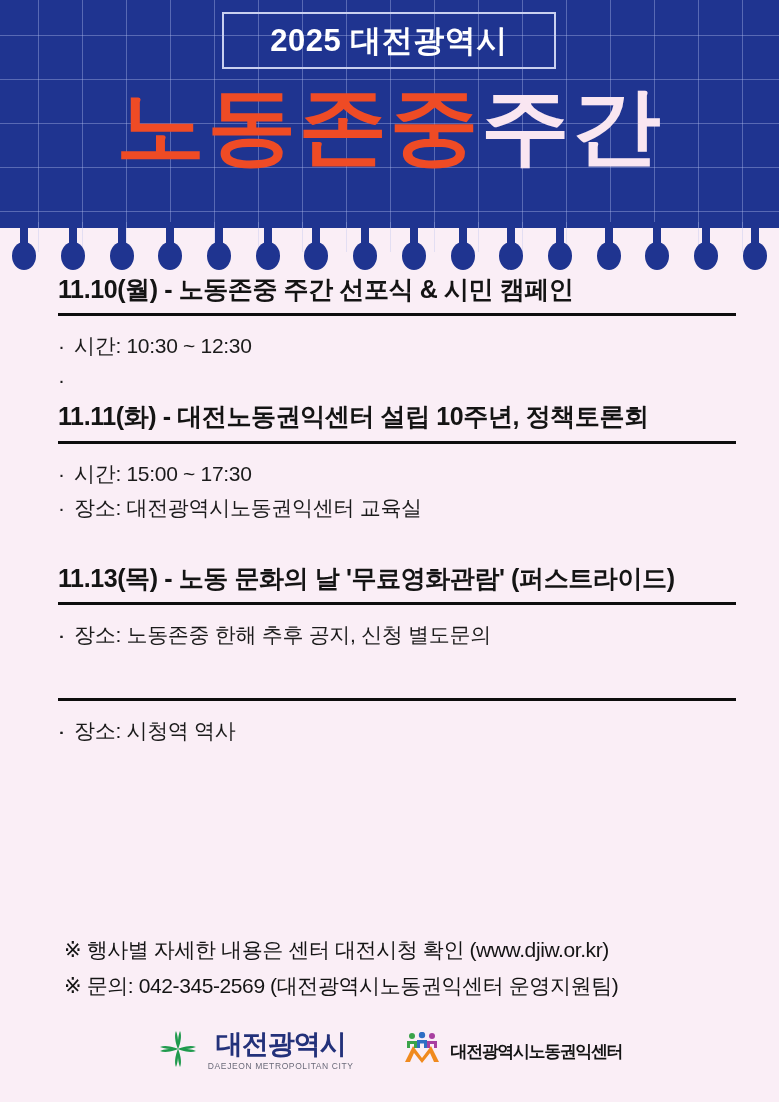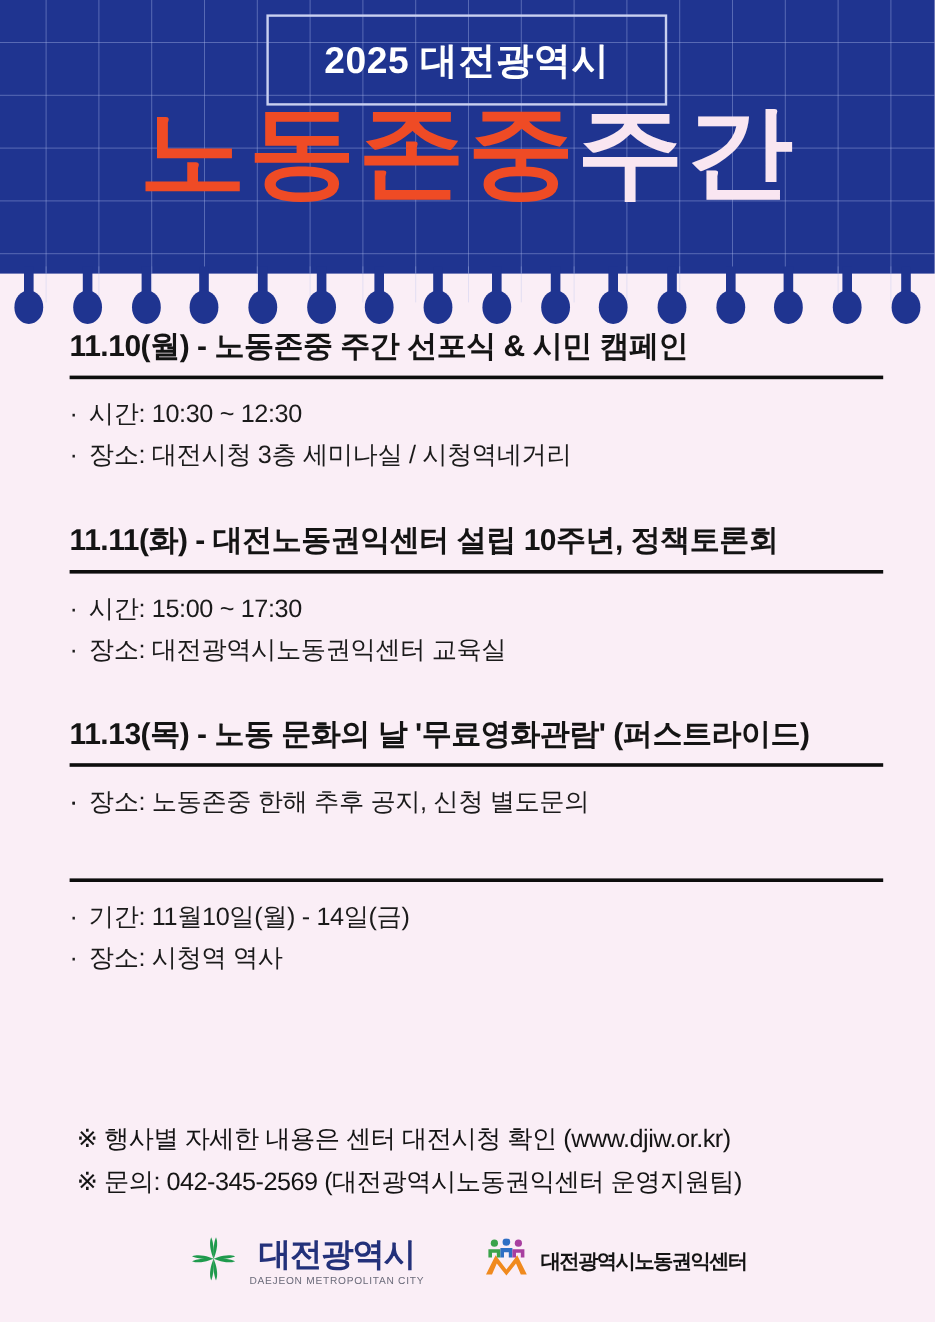--- a/index.html
+++ b/index.html
@@ -38,21 +38,21 @@
       linear-gradient(to bottom, rgba(173,186,235,0.40) 1px, transparent 1px);
     background-size: 44px 44px;
     background-position: -6px -9px;
     pointer-events: none;
   }
   .year-box {
     position: absolute;
     left: 222px;
     top: 12px;
     width: 334px;
-    height: 76px;
+    height: 57px;
     border: 2px solid #c9d0f0;
     box-sizing: border-box;
     display: flex;
     align-items: center;
     justify-content: center;
   }
   .year-text {
     color: #ffffff;
     font-size: 31px;
     font-weight: bold;
@@ -310,21 +310,21 @@
         </div>
       </div>
   </div>
 
   <div class="content" id="events-holder">
       <div class="event">
         <div class="event-heading">11.10(월) -  노동존중 주간 선포식 &amp; 시민 캠페인</div>
         <div class="event-rule"></div>
         <ul class="detail-list">
           <li class="detail-item"><span class="dot">·</span><span>시간: 10:30 ~ 12:30</span></li>
-          <li class="detail-item"><span class="dot">·</span><span>장소: 대전시청 3층 세미나실 / 시청역네거리</span></li>
+          <li class="detail-item"><span class="dot">·</span></li>
         </ul>
       </div>
       <div class="event-gap"></div>
       <div class="event">
         <div class="event-heading">11.11(화) -  대전노동권익센터 설립 10주년, 정책토론회</div>
         <div class="event-rule"></div>
         <ul class="detail-list">
           <li class="detail-item"><span class="dot">·</span><span>시간: 15:00 ~ 17:30</span></li>
           <li class="detail-item"><span class="dot">·</span><span>장소: 대전광역시노동권익센터 교육실</span></li>
         </ul>
@@ -335,21 +335,21 @@
         <div class="event-rule"></div>
         <ul class="detail-list">
           <li class="detail-item"><span class="dot">·</span></li>
           <li class="detail-item"><span class="dot">·</span><span>장소: 노동존중 한해 추후 공지, 신청 별도문의</span></li>
         </ul>
       </div>
       <div class="event-gap"></div>
       <div class="event">
         <div class="event-rule"></div>
         <ul class="detail-list">
-          <li class="detail-item"><span class="dot">·</span><span>기간: 11월10일(월) - 14일(금)</span></li>
+          <li class="detail-item"><span class="dot">·</span></li>
           <li class="detail-item"><span class="dot">·</span><span>장소: 시청역 역사</span></li>
         </ul>
       </div>
     </div>
 
   <div class="notes" id="notes-holder">
       <div class="note">※ 행사별 자세한 내용은 센터 대전시청 확인 (www.djiw.or.kr)</div>
       <div class="note">※ 문의: 042-345-2569 (대전광역시노동권익센터 운영지원팀)</div>
     </div>
 

